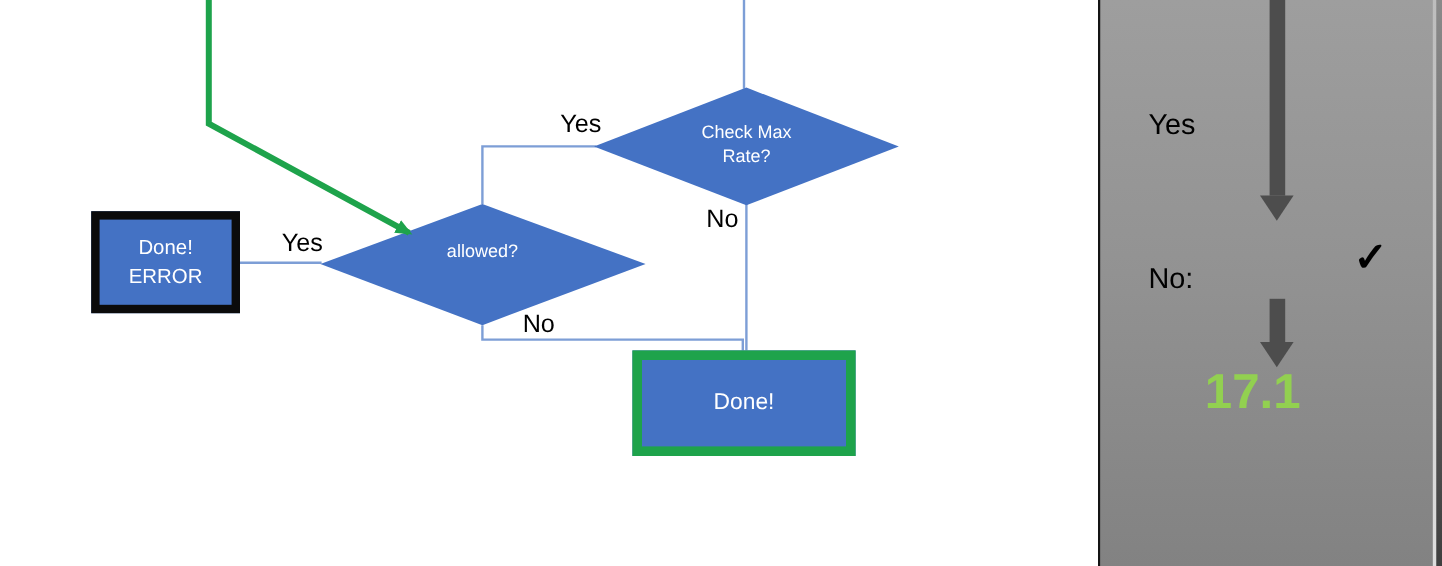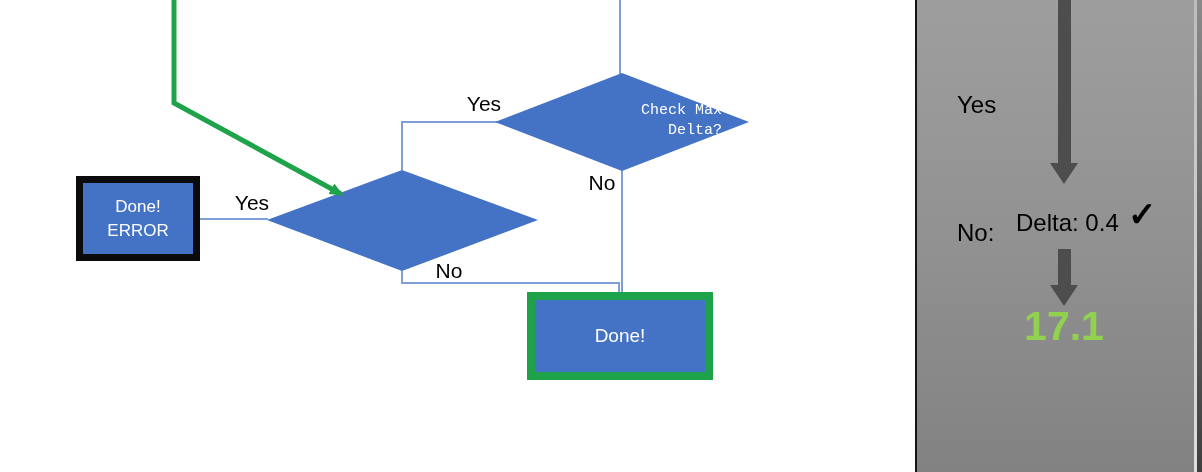--- a/index.html
+++ b/index.html
@@ -6,21 +6,21 @@
   html,body { background:#ffffff; }
   body { font-family:"Liberation Sans", sans-serif; }
   .stage{
     position:relative; width:1202px; height:472px; overflow:hidden; background:#ffffff;
   }
   .flow-svg{ position:absolute; left:0; top:0; }
   .flow-label{
     position:absolute; color:#000; font-size:21px; text-align:center; line-height:1.1;
   }
   .diamond-text{
-    position:absolute; width:200px; color:#ffffff; font-size:15px; line-height:20px; text-align:right;font-family:Liberation Mono, monospace;
+    position:absolute; width:200px; color:#ffffff; font-size:15px; line-height:20px; text-align:center;
   }
   .done-error-box{
     position:absolute; left:76px; top:176px; width:124px; height:85px;
     background:#4472c4; border:7px solid #0b0b0b;
     display:flex; flex-direction:column; align-items:center; justify-content:center;
     color:#ffffff; font-size:17px; line-height:24px; text-align:center;
   }
   .done-box{
     position:absolute; left:527px; top:292px; width:186px; height:88px;
     background:#4472c4; border:8px solid #1ea34b;
@@ -33,21 +33,21 @@
     border-left:2px solid #141414;
   }
   .panel-svg{ position:absolute; left:0; top:0; }
   .panel-label{
     position:absolute; color:#000; font-size:24px;
   }
   .panel-check{
     position:absolute; left:211px; top:194px; color:#000; font-size:34px; font-weight:bold;
   }
   .panel-result{
-    position:absolute; left:87px; top:303px; width:120px; text-align:center;
+    position:absolute; left:87px; top:303px; width:120px; text-align:left;
     color:#92d050; font-size:41px; font-weight:bold;
   }
   .edge-light{
     position:absolute; left:277px; top:0; width:3px; height:472px;
     background:linear-gradient(180deg,#bdbdbd,#dedede);
   }
   .edge-dark{
     position:absolute; left:280px; top:0; width:5px; height:472px;
     background:linear-gradient(180deg,#8a8a8a,#3f3f3f);
   }
@@ -71,23 +71,24 @@
     <line x1="200" y1="219" x2="268" y2="219" stroke="#7d9ed6" stroke-width="2"></line>
 
     <polygon points="622,73 749,122 622,171 495,122" fill="#4472c4"></polygon>
     <polygon points="402,170 538,220 402,271 267,220" fill="#4472c4"></polygon>
 
     <polyline points="174,0 174,103 341,194" fill="none" stroke="#1ea34b" stroke-width="5" marker-end="url(#garrow)"></polyline>
   </svg>
 
   <div class="diamond-text" style="left:522px; top:101px;">
     <div>Check Max</div>
-    <div>Delta?</div>
+    <div>Rate?</div>
   </div>
   <div class="diamond-text" style="left:302px; top:200px;">
+    <div>allowed?</div>
   </div>
 
   <div class="flow-label" style="left:463px; top:92px; width:42px;">Yes</div>
   <div class="flow-label" style="left:584px; top:171px; width:36px;">No</div>
   <div class="flow-label" style="left:231px; top:191px; width:42px;">Yes</div>
   <div class="flow-label" style="left:429px; top:259px; width:40px;">No</div>
 
   <div class="done-error-box">
     <div>Done!</div>
     <div>ERROR</div>
@@ -101,21 +102,20 @@
       <g fill="#4d4d4d">
         <rect x="141" y="0" width="13" height="163"></rect>
         <polygon points="133,163 161,163 147,184"></polygon>
         <rect x="141" y="249" width="13" height="36"></rect>
         <polygon points="133,285 161,285 147,306"></polygon>
       </g>
     </svg>
 
     <div class="panel-label" style="left:40px; top:91px;">Yes</div>
     <div class="panel-label" style="left:40px; top:219px;">No:</div>
-    <div class="panel-label" style="left:99px; top:209px;">Delta: 0.4</div>
     <div class="panel-check">✓</div>
     <div class="panel-result">17.1</div>
 
     <div class="edge-light"></div>
     <div class="edge-dark"></div>
   </div>
 
 </div>
 
 </body></html>

